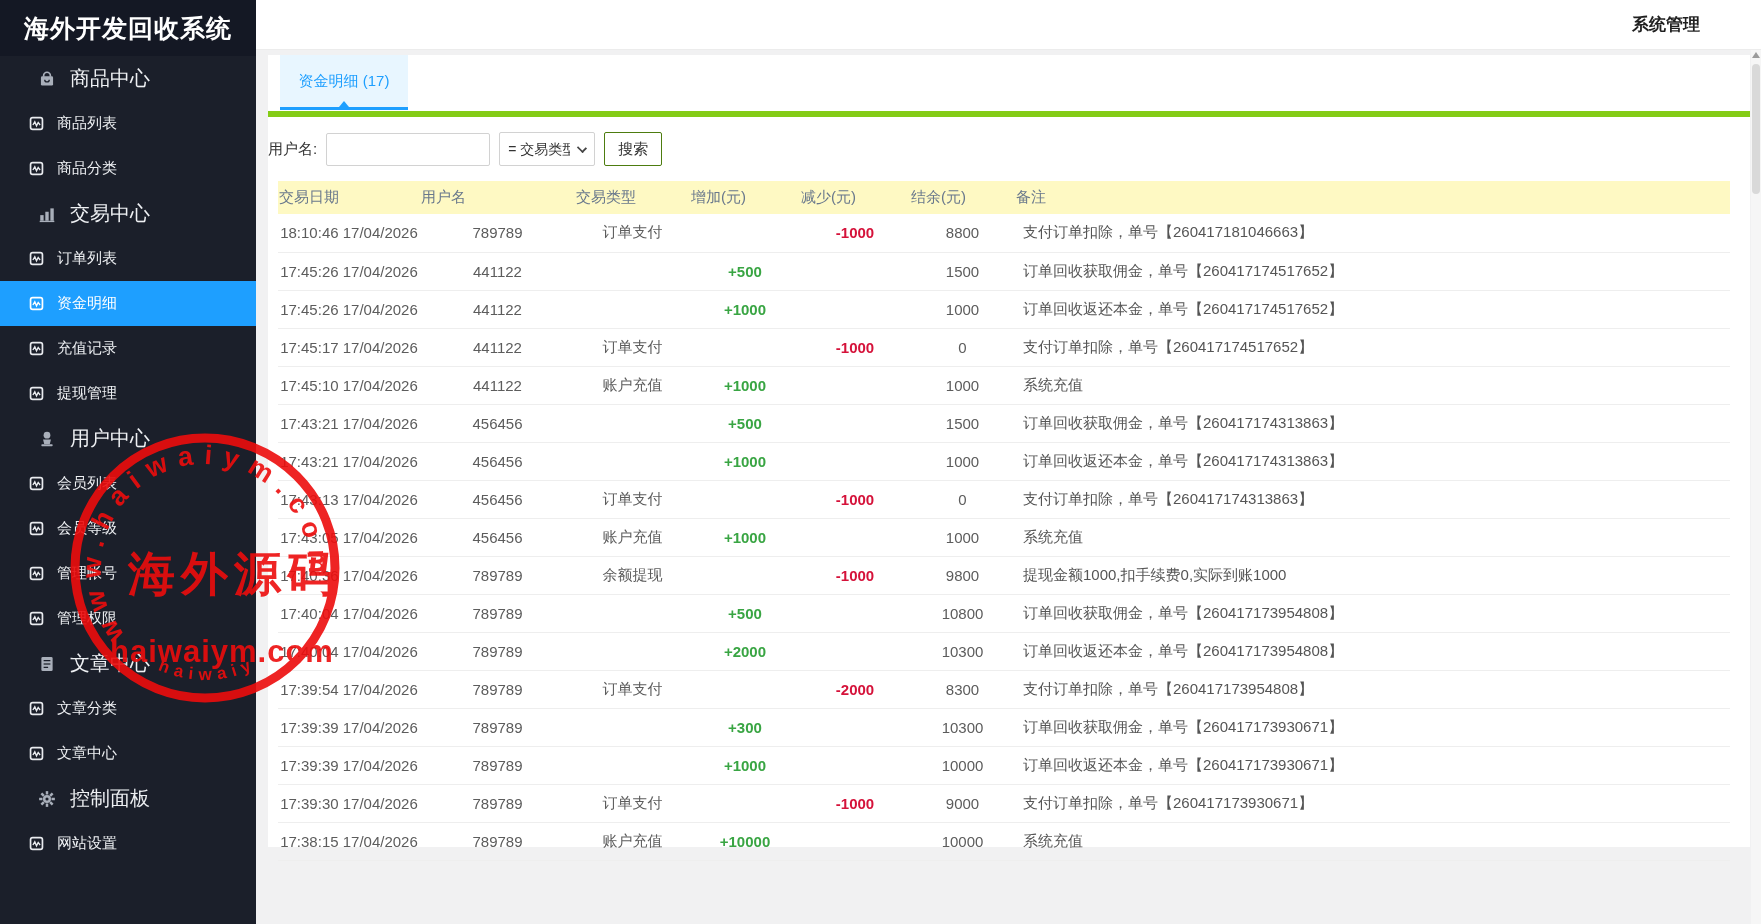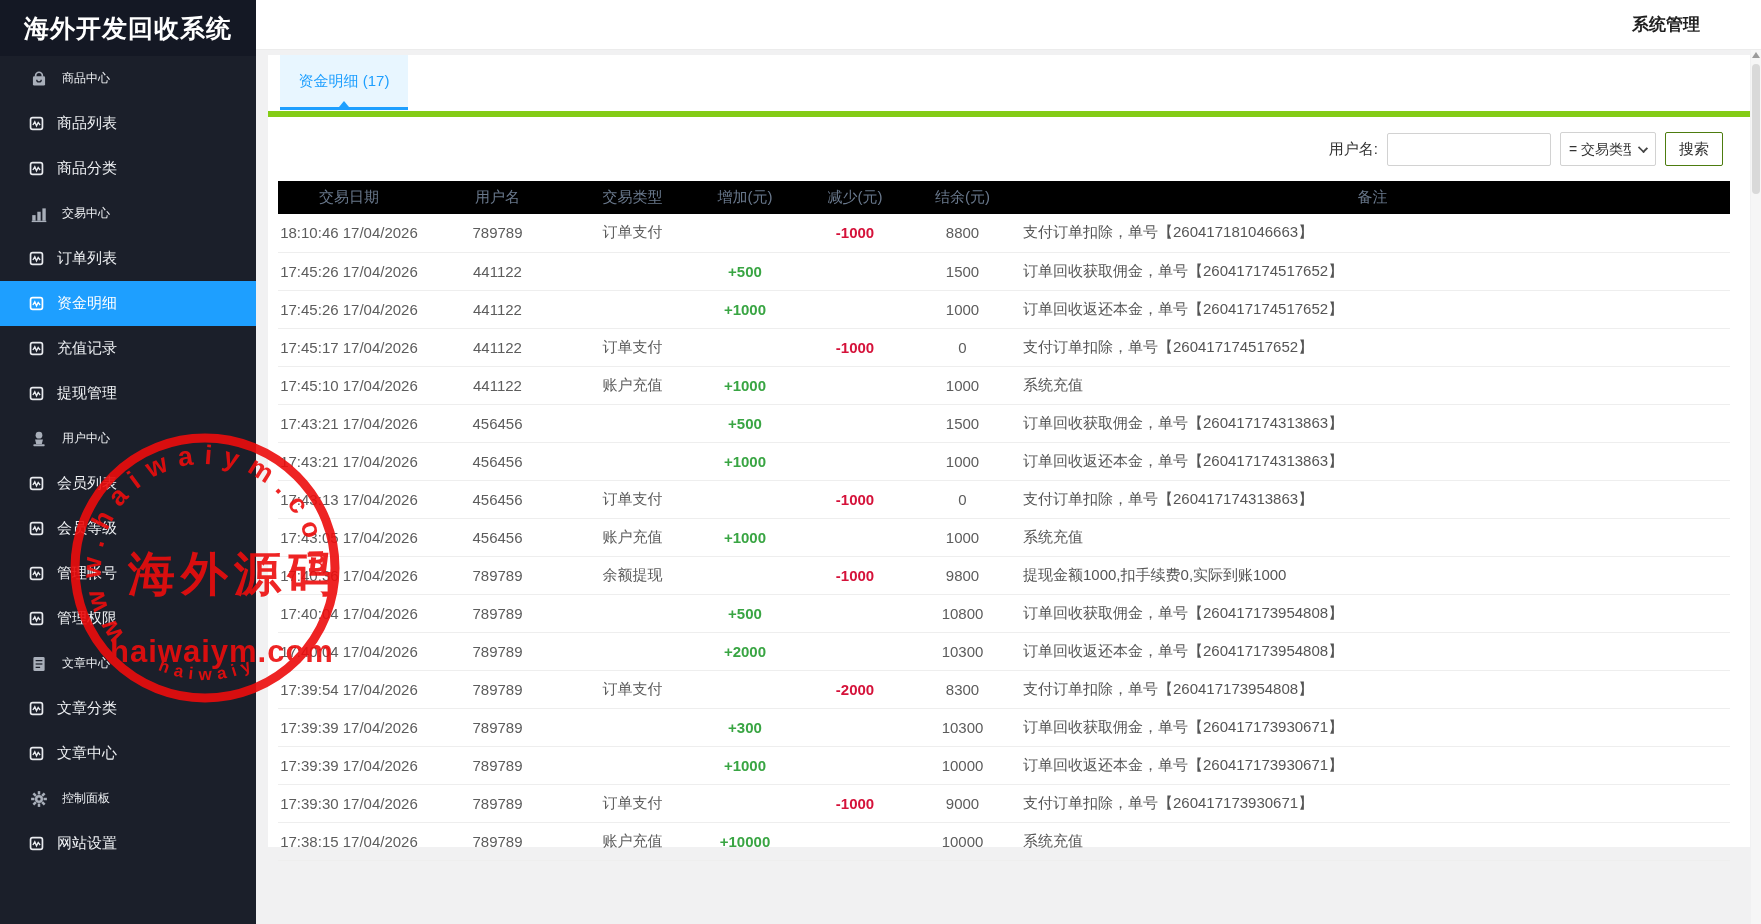--- a/index.html
+++ b/index.html
@@ -9,21 +9,21 @@
     background:#f1f1f2; font-family:"Liberation Sans", sans-serif;
   }
 
   
   .sidebar { position:absolute; left:0; top:0; width:256px; height:924px; background:#1b1f2a; z-index:2; }
   .sidebar-title {
     height:56px; line-height:56px; padding-left:24px; background:#141824;
     color:#ffffff; font-size:25px; font-weight:bold; letter-spacing:1px; white-space:nowrap;
   }
   .nav-item { height:45px; display:flex; align-items:center; color:#eef0f3; cursor:pointer; }
-  .nav-item.group { padding-left:30px; gap:14px; font-size:12px; }
+  .nav-item.group { padding-left:38px; gap:14px; font-size:20px; }
   .nav-item.sub   { padding-left:28px; gap:12px; font-size:15px; }
   .nav-item .icon { width:18px; height:18px; display:inline-flex; color:#a9afba; flex:none; }
   .nav-item.sub .icon { width:17px; height:17px; color:#e9ebef; }
   .nav-item .icon svg { width:100%; height:100%; }
   .nav-item.active { background:#1e9fff; color:#ffffff; }
   .nav-item.active .icon { color:#ffffff; }
 
   
   .topbar { position:absolute; left:256px; top:0; right:0; height:50px; background:#ffffff; border-bottom:1px solid #ececec; z-index:1; }
   .admin-entry { position:absolute; right:61px; top:0; height:50px; line-height:50px; font-size:17px; font-weight:bold; color:#1f1f1f; cursor:pointer; }
@@ -37,21 +37,21 @@
     display:flex; align-items:center; justify-content:center;
     border-bottom:3px solid #1e9fff; cursor:pointer;
   }
   .tab-caret {
     position:absolute; left:50%; bottom:0; transform:translateX(-50%);
     width:0; height:0; border-left:5px solid transparent; border-right:5px solid transparent;
     border-bottom:6px solid #1e9fff;
   }
 
   
-  .toolbar { height:64px; display:flex; align-items:center; justify-content:flex-end; padding-right:27px; gap:9px; }
+  .toolbar { height:64px; display:flex; align-items:center; padding-right:27px; gap:9px; }
   .toolbar label { font-size:15px; color:#333333; }
   .toolbar input {
     width:164px; height:33px; border:1px solid #d2d2d2; border-radius:2px;
     font-size:14px; padding:0 8px; outline:none; color:#333;
   }
   .select-wrap { position:relative; display:inline-block; }
   .select-wrap select {
     appearance:none; -webkit-appearance:none; height:34px; width:96px;
     border:1px solid #d2d2d2; border-radius:2px; background:#ffffff;
     font-size:14px; color:#333333; padding:0 24px 0 8px;
@@ -62,21 +62,21 @@
     border-right:2px solid #444; border-bottom:2px solid #444; transform:rotate(45deg) scale(1,0.8);
   }
   .search-btn {
     height:34px; padding:0 13px; border:1px solid #4d7c0f; border-radius:2px;
     background:#ffffff; font-size:15px; color:#333333; cursor:pointer;
     font-family:"Liberation Sans", sans-serif;
   }
 
   
   table.fund { width:1452px; margin:0 20px 0 10px; border-collapse:collapse; table-layout:fixed; font-size:15px; color:#5c5c5c; }
-  table.fund thead th { background:#000000; color:#69788c; font-weight:normal; height:33px; text-align:center; }
+  table.fund thead th { background:#fef9c3; color:#69788c; font-weight:normal; height:33px; text-align:left; }
   table.fund tbody td { height:38px; border-bottom:1px solid #eeeeee; text-align:center; white-space:nowrap; overflow:hidden; }
   table.fund td.remark { text-align:left; padding-left:8px; color:#555555; }
   table.fund td.inc { color:#39a543; font-weight:bold; }
   table.fund td.dec { color:#d5123a; font-weight:bold; }
 
   
   .scrollbar { position:absolute; right:0; top:50px; bottom:0; width:10px; background:#f6f6f6; z-index:3; }
   .scroll-arrow { position:absolute; top:2px; left:1px; width:0; height:0;
     border-left:4px solid transparent; border-right:4px solid transparent; border-bottom:6px solid #9b9b9b; }
   .scroll-thumb { position:absolute; top:14px; left:1px; width:8px; height:130px; background:#d9d9d9; border-radius:4px; }

